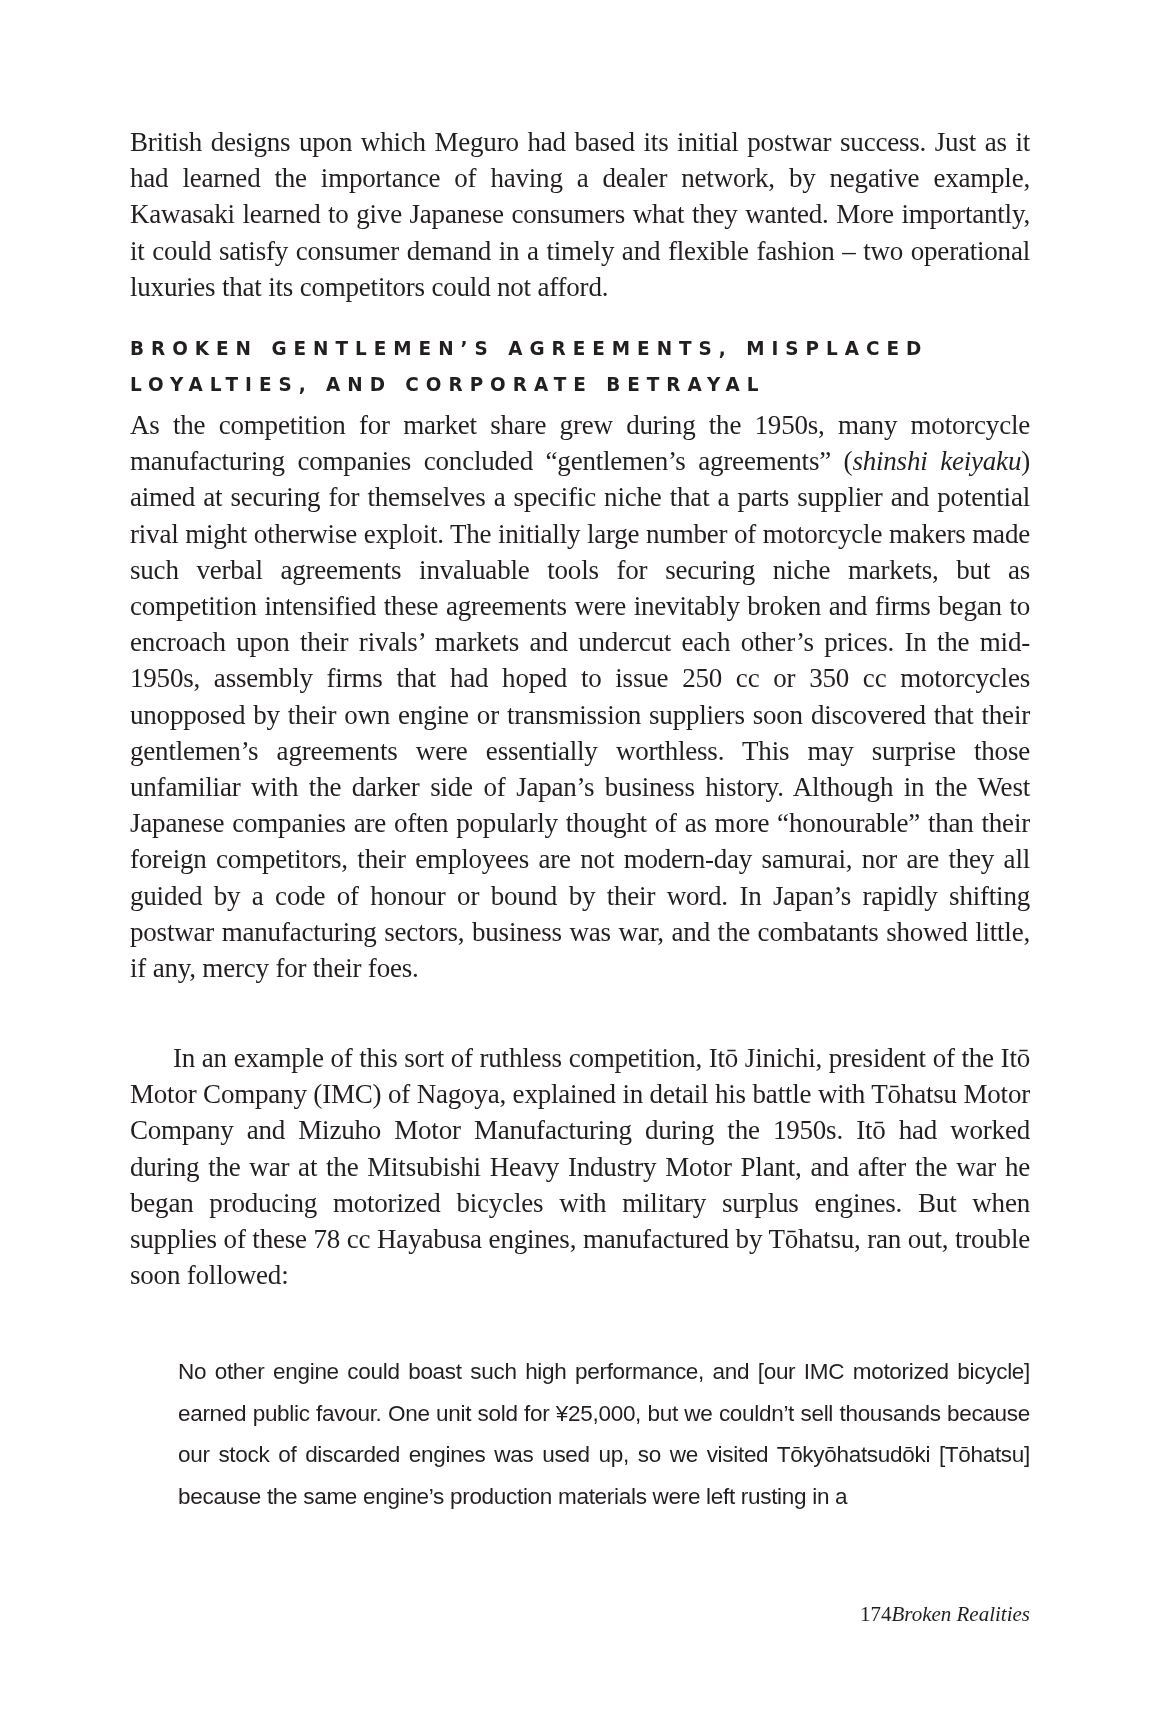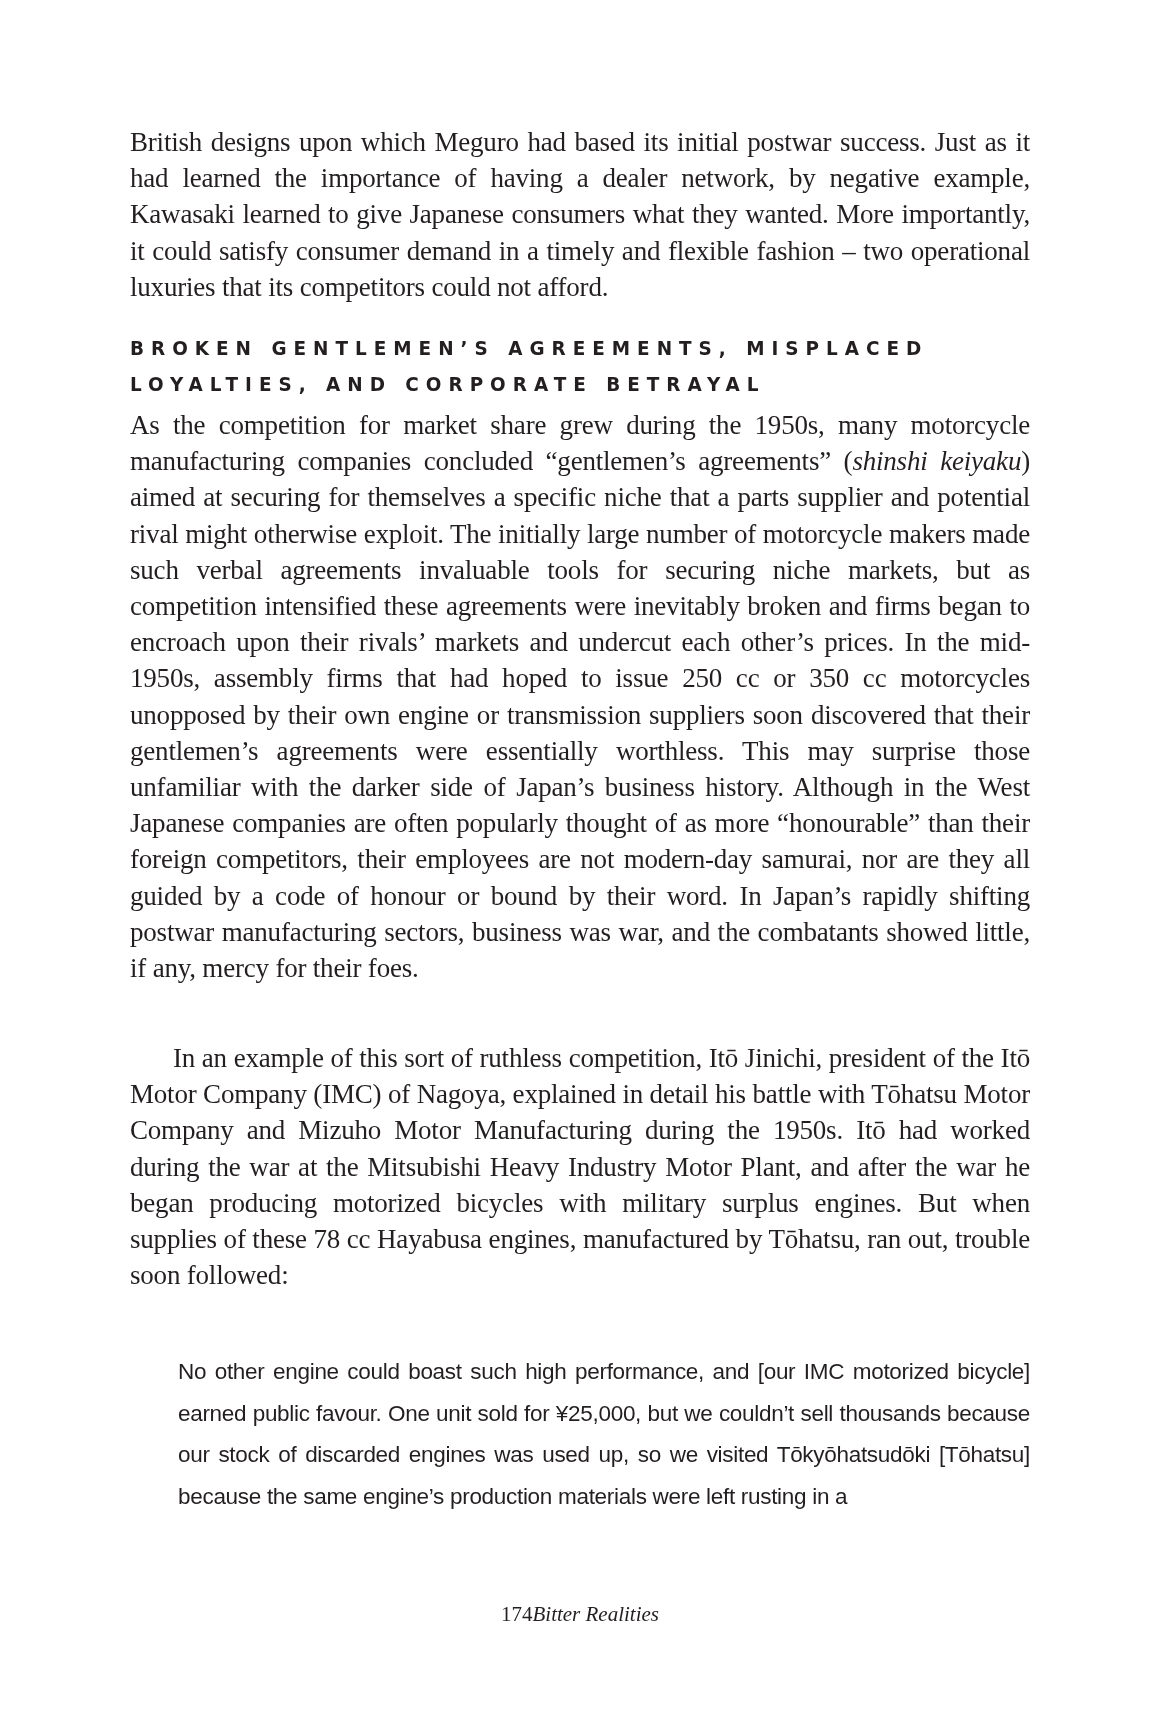--- a/index.html
+++ b/index.html
@@ -76,21 +76,21 @@
       letter-spacing: -0.3px;
     }
     .footer {
       position: absolute;
       top: 1602px;
       left: 0;
       width: 900px;
       font-family: "Liberation Serif", "DejaVu Serif", serif;
       font-size: 21px;
       display: flex;
-      justify-content: center;
+      justify-content: flex-end;
     }
     .footer .running-title {
       font-style: italic;
     }
     em { font-style: italic; }
   </style>
 </head>
 <body>
 
 <div class="page">
@@ -100,16 +100,16 @@
   <h2 class="heading">Broken Gentlemen’s Agreements, Misplaced Loyalties, and Corporate Betrayal</h2>
 
   <p class="body-text p2"><span>As the competition for market share grew during the 1950s, many motorcycle manufacturing companies concluded “gentlemen’s agreements” (</span><em>shinshi keiyaku</em><span>) aimed at securing for themselves a specific niche that a parts supplier and potential rival might otherwise exploit. The initially large number of motorcycle makers made such verbal agreements invaluable tools for securing niche markets, but as competition intensified these agreements were inevitably broken and firms began to encroach upon their rivals’ markets and undercut each other’s prices. In the mid-1950s, assembly firms that had hoped to issue 250 cc or 350 cc motorcycles unopposed by their own engine or transmission suppliers soon discovered that their gentlemen’s agreements were essentially worthless. This may surprise those unfamiliar with the darker side of Japan’s business history. Although in the West Japanese companies are often popularly thought of as more “honourable” than their foreign competitors, their employees are not modern-day samurai, nor are they all guided by a code of honour or bound by their word. In Japan’s rapidly shifting postwar manufacturing sectors, business was war, and the combatants showed little, if any, mercy for their foes.</span></p>
 
   <p class="body-text p3">In an example of this sort of ruthless competition, Itō Jinichi, president of the Itō Motor Company (IMC) of Nagoya, explained in detail his battle with Tōhatsu Motor Company and Mizuho Motor Manufacturing during the 1950s. Itō had worked during the war at the Mitsubishi Heavy Industry Motor Plant, and after the war he began producing motorized bicycles with military surplus engines. But when supplies of these 78 cc Hayabusa engines, manufactured by Tōhatsu, ran out, trouble soon followed:</p>
 
   <blockquote class="quote">No other engine could boast such high performance, and [our IMC motorized bicycle] earned public favour. One unit sold for ¥25,000, but we couldn’t sell thousands because our stock of discarded engines was used up, so we visited Tōkyōhatsudōki [Tōhatsu] because the same engine’s production materials were left rusting in a</blockquote>
 
   <div class="footer">
     <span>174</span>
-    <span class="running-title">Bitter Realities</span>
+    <span class="running-title">Broken Realities</span>
   </div>
 
 </div>
 
 </body></html>

